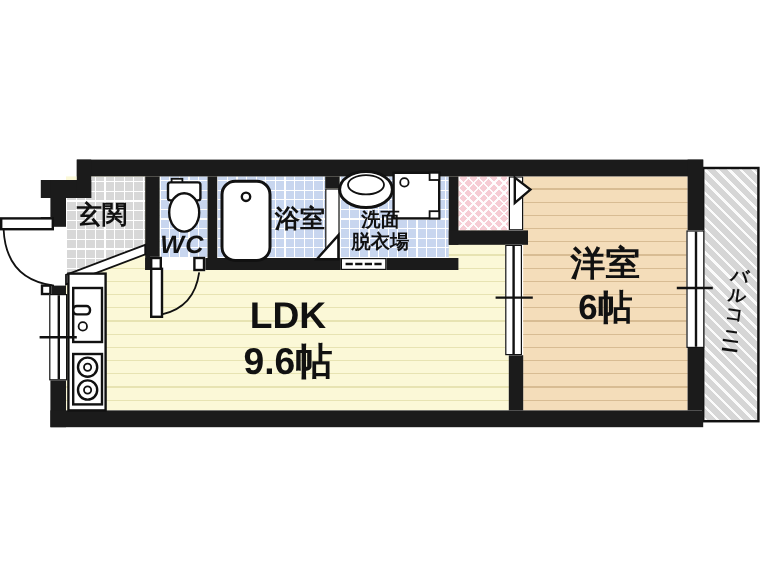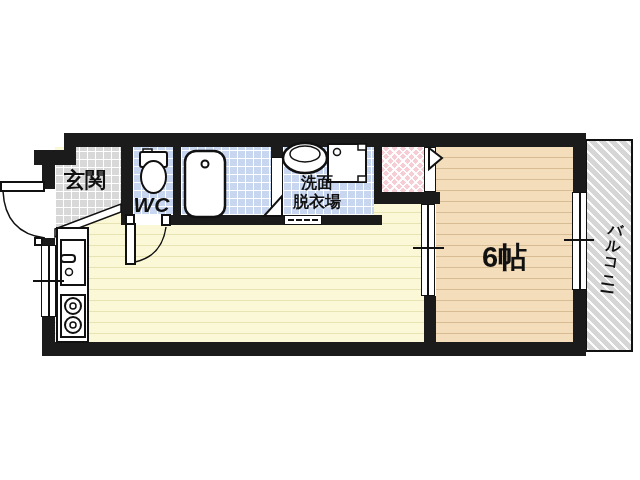--- a/index.html
+++ b/index.html
@@ -180,23 +180,28 @@
 
     <g stroke="#111" stroke-width="2">
       <line x1="33" y1="281" x2="64" y2="281"></line>
       <line x1="564" y1="240" x2="594" y2="240"></line>
       <line x1="413" y1="248" x2="444" y2="248"></line>
     </g>
   </svg>
 
   <div class="label lbl-genkan">玄関</div>
   <div class="label lbl-wc">WC</div>
+  <div class="label lbl-bath">浴室</div>
   <div class="label lbl-wash">
     <span>洗面</span><br>
     <span>脱衣場</span>
   </div>
   <div class="label lbl-yoshitsu">
-    <br>
+    <span>洋室</span><br>
     <span>6帖</span>
   </div>
+  <div class="label lbl-ldk">
+    <span>LDK</span><br>
+    <span>9.6帖</span>
+  </div>
   <div class="label lbl-balcony">バルコニー</div>
 
 </div>
 
 </body></html>

